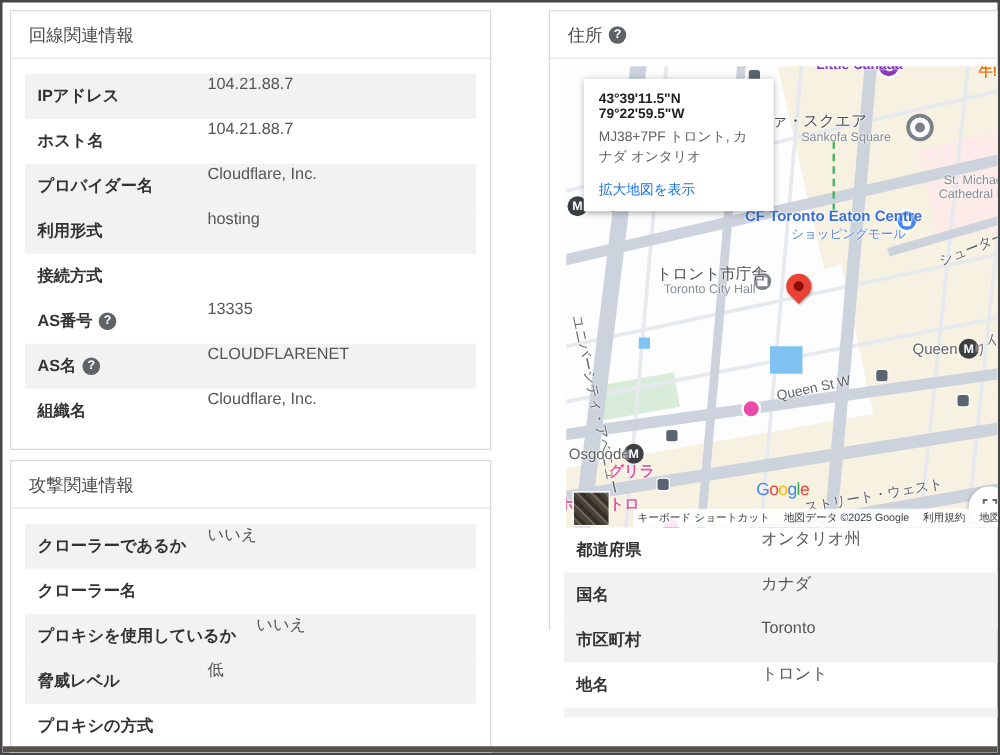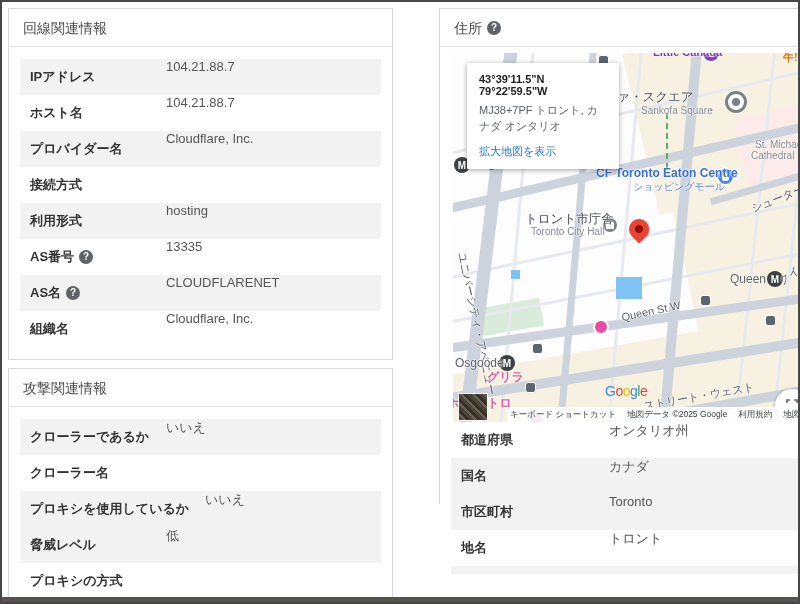--- a/index.html
+++ b/index.html
@@ -77,27 +77,27 @@
           <span class="val">104.21.88.7</span>
         </div>
       <div class="irow">
           <span class="lbl">ホスト名</span>
           <span class="val">104.21.88.7</span>
         </div>
       <div class="irow gray">
           <span class="lbl">プロバイダー名</span>
           <span class="val">Cloudflare, Inc.</span>
         </div>
+      <div class="irow gray">
+          <span class="lbl">利用形式</span>
+          <span class="val">hosting</span>
+        </div>
       <div class="irow">
           <span class="lbl">接続方式</span>
           <span class="val"></span>
-        </div>
-      <div class="irow gray">
-          <span class="lbl">利用形式</span>
-          <span class="val">hosting</span>
         </div>
       <div class="irow">
         <span class="lbl">
             <span>AS番号</span>
             <span class="help-ic">?</span>
           </span>
         <span class="val">13335</span>
         </div>
       <div class="irow gray">
         <span class="lbl">

